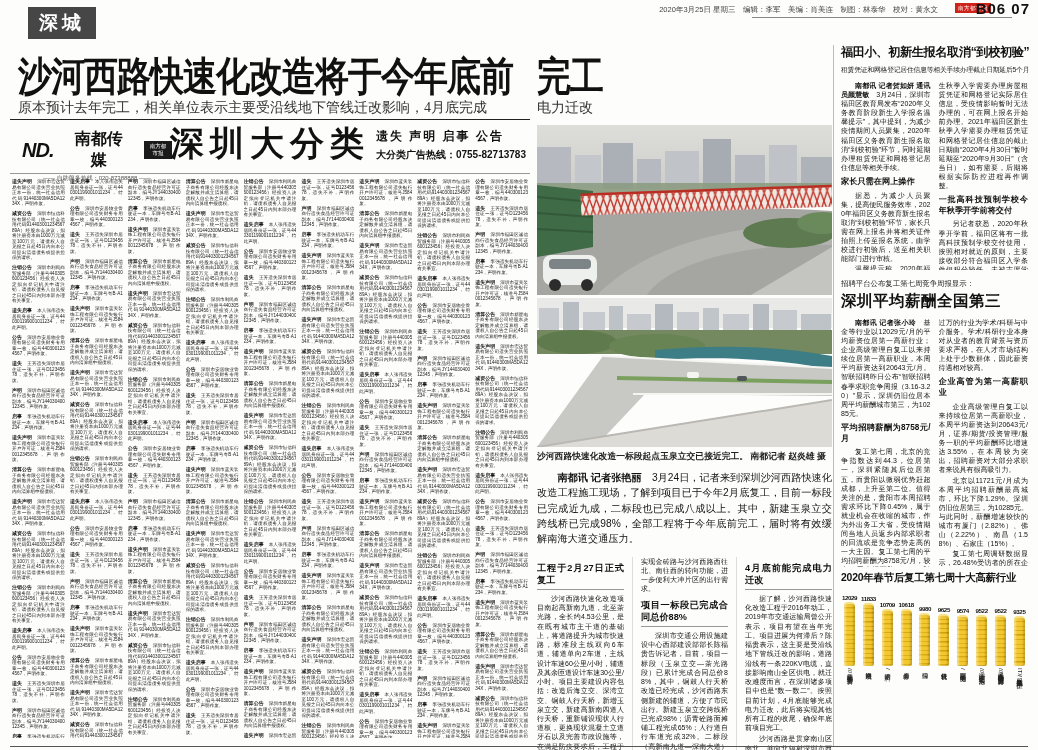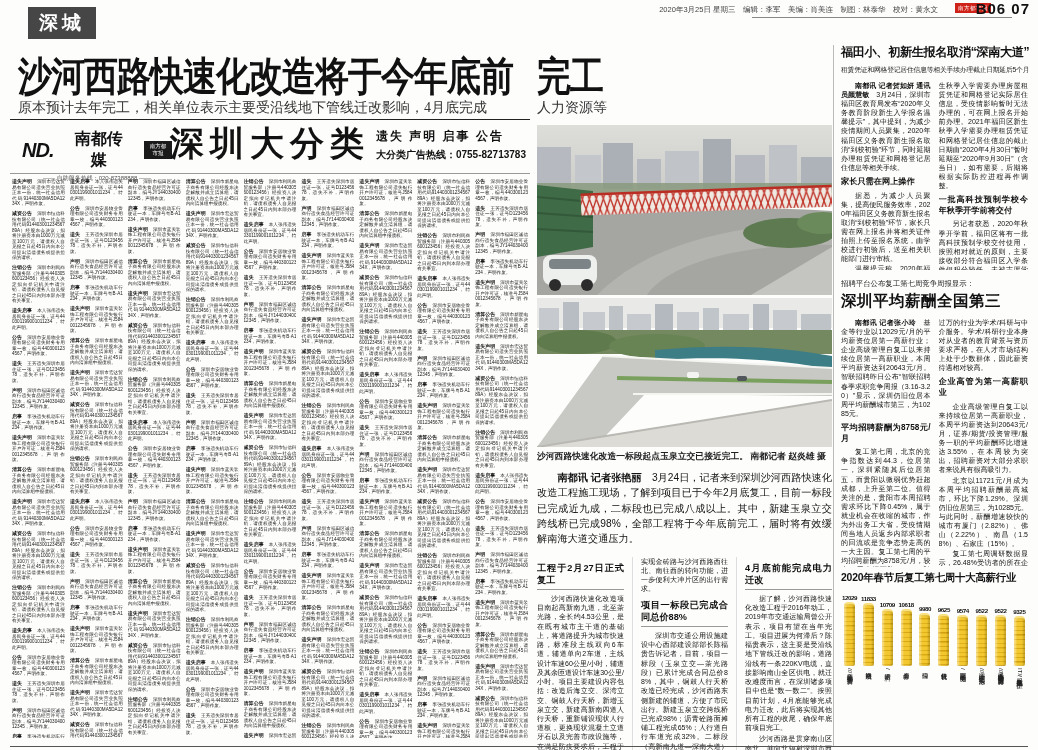--- a/index.html
+++ b/index.html
@@ -88,21 +88,21 @@
 
   <div class="section-box">深城</div>
   <div class="top-rule"></div>
   <div class="dateline">2020年3月25日 星期三　编辑：李军　美编：肖美连　制图：林泰华　校对：黄永文</div>
   <div class="badge">南方都市报</div>
   <div class="pageno">B06 07</div>
 
   <div class="headline-main">沙河西路快速化改造将于今年底前</div>
   <div class="headline-tail">完工</div>
   <div class="subhead-main">原本预计去年完工，相关单位表示主要受沿线地下管线迁改影响，4月底完成</div>
-  <div class="subhead-tail">人力资源等</div>
+  <div class="subhead-tail">电力迁改</div>
 
   <div class="cls">
     <div class="cls-header">
       <div class="cls-logo">
         <div class="row1">
           <span class="nd-mark">ND.</span>
           <span class="nd-name">南都传媒</span>
           <span class="nd-badge">南方都市报</span>
         </div>
         <div class="nd-hotline">—— 自助服务热线：020-87388888 ——</div>
@@ -386,21 +386,21 @@
           <p>据了解，沙河西路快速化改造工程于2016年动工，2019年市交通运输局曾公开表示，项目有望在当年完工。项目进展为何滞后？陈福贵表示，这主要是受沿线地下管线迁改的影响，道路沿线有一条220KV电缆，直接影响南山全区供电，就迁改难度而言，在深圳诸多项目中也是“数一数二”。按照目前计划，4月底能够完成电力迁改，此后将实现其他所有工程的收尾，确保年底前项目完工。</p>
           <p>沙河西路是贯穿南山区南北，并向北辐射深圳市西部高新组团的主要道路之一，该道路快速化改造对缓解南海大道交通拥堵发挥着举足轻重的作用，同时，对完善深圳市路网结构，快速分流西部过境口岸客运交通，提高南山区南北向交通走廊的道路通行能力，改善周边居民交通出行环境具有重要意义。</p>
         </div>
       </div>
   </div>
 
   <div class="vdiv"></div>
 
   <div class="right">
     <div class="a1">
-      <div class="a1-headline">福田小、初新生报名取消“深南大道”</div>
+      <div class="a1-headline">福田小、初新生报名取消“到校初验”</div>
       <div class="a1-subhead">租赁凭证和网格登记居住信息等相关手续办理截止日期延后5个月</div>
       <div class="a-cols" id="a1-cols">
           <div class="a-col">
             <p><b>南都讯 记者贺如妍 通讯员颜慧敏</b>　3月24日，深圳市福田区教育局发布“2020年义务教育阶段新生入学报名温馨提示”，其中提到，为减少疫情期间人员聚集，2020年福田区义务教育新生报名取消“到校初验”环节，同时延期办理租赁凭证和网格登记居住信息等相关手续。</p>
             <h4>家长只需在网上操作</h4>
             <p>据悉，为减少人员聚集，提高便民服务效率，2020年福田区义务教育新生报名取消“到校初验”环节，家长只需在网上报名并将相关证件拍照上传至报名系统，由学校进行初验后，送至相关职能部门进行审核。</p>
             <p>温馨提示称，2020年福田区新</p>
           </div>
           <div class="a-col">
             <p class="noindent">生秋季入学需要办理房屋租赁凭证和网格登记实际居住信息，受疫情影响暂时无法办理的，可在网上报名开始前办理。2021年福田区新生秋季入学需要办理租赁凭证和网格登记居住信息的截止日期由“2020年4月30日”暂时延期至“2020年9月30日”（含当日），如有需要，后期将根据实际防控进程再作调整。</p>

